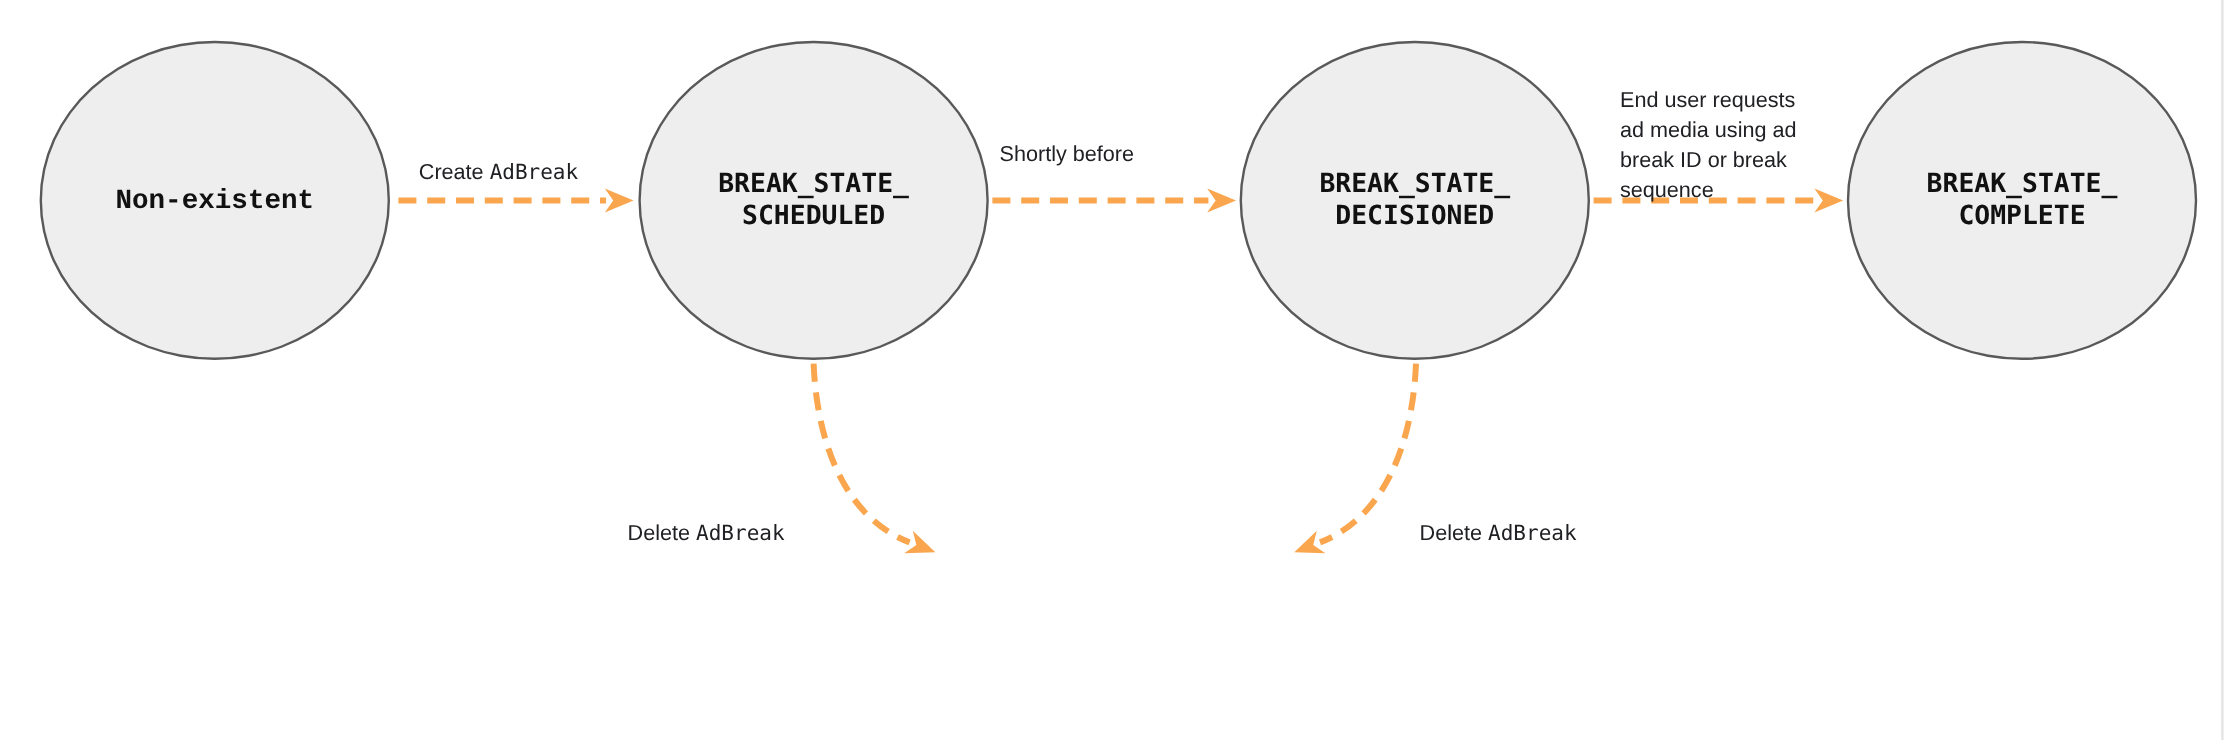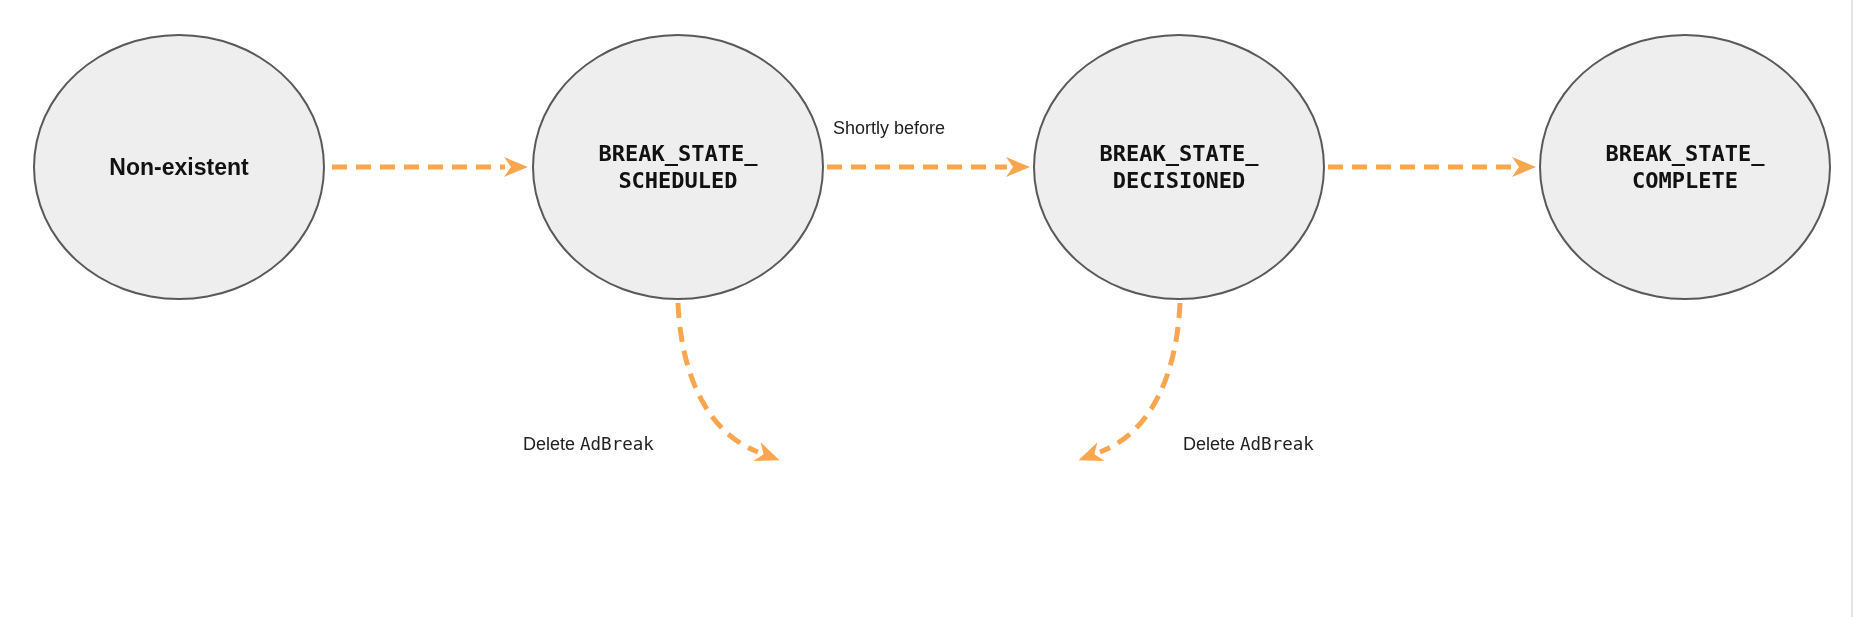--- a/index.html
+++ b/index.html
@@ -36,21 +36,21 @@
     border:2px solid var(--node-border);
     box-sizing:border-box;
     display:flex;align-items:center;justify-content:center;
     text-align:center;
   }
   .node-label{
     white-space:pre-line;
     color:var(--node-ink);
   }
   .node-label.sans{
-    font-family:Liberation Sans, sans-serif;
+    font-family:Liberation Mono, monospace;
     font-weight:bold;
     font-size:23px;
   }
   .node-label.mono{
     font-family:"DejaVu Sans Mono", monospace;
     font-weight:bold;
     font-size:22px;
     line-height:27px;
   }
   .edge-label{
@@ -107,25 +107,34 @@
     <div class="node-label mono">BREAK_STATE_
 DECISIONED</div>
   </div>
 
   <div class="node" style="left:1539px;top:34px">
     <div class="node-label mono">BREAK_STATE_
 COMPLETE</div>
   </div>
 
 
+  <div class="edge-label" style="left:349px;top:104px">
+    <span class="plain">Create </span><span class="code">AdBreak</span>
+  </div>
 
   <div class="edge-label" style="left:833px;top:89px">
     <span class="plain block">Shortly before</span>
   </div>
 
+  <div class="edge-label tight" style="left:1350px;top:46px">
+    <span class="plain">End user requests
+ad media using ad
+break ID or break
+sequence</span>
+  </div>
 
   <div class="edge-label" style="left:523px;top:405px">
     <span class="plain">Delete </span><span class="code">AdBreak</span>
   </div>
 
   <div class="edge-label" style="left:1183px;top:405px">
     <span class="plain">Delete </span><span class="code">AdBreak</span>
   </div>
 
   <div class="page-edge"></div>

